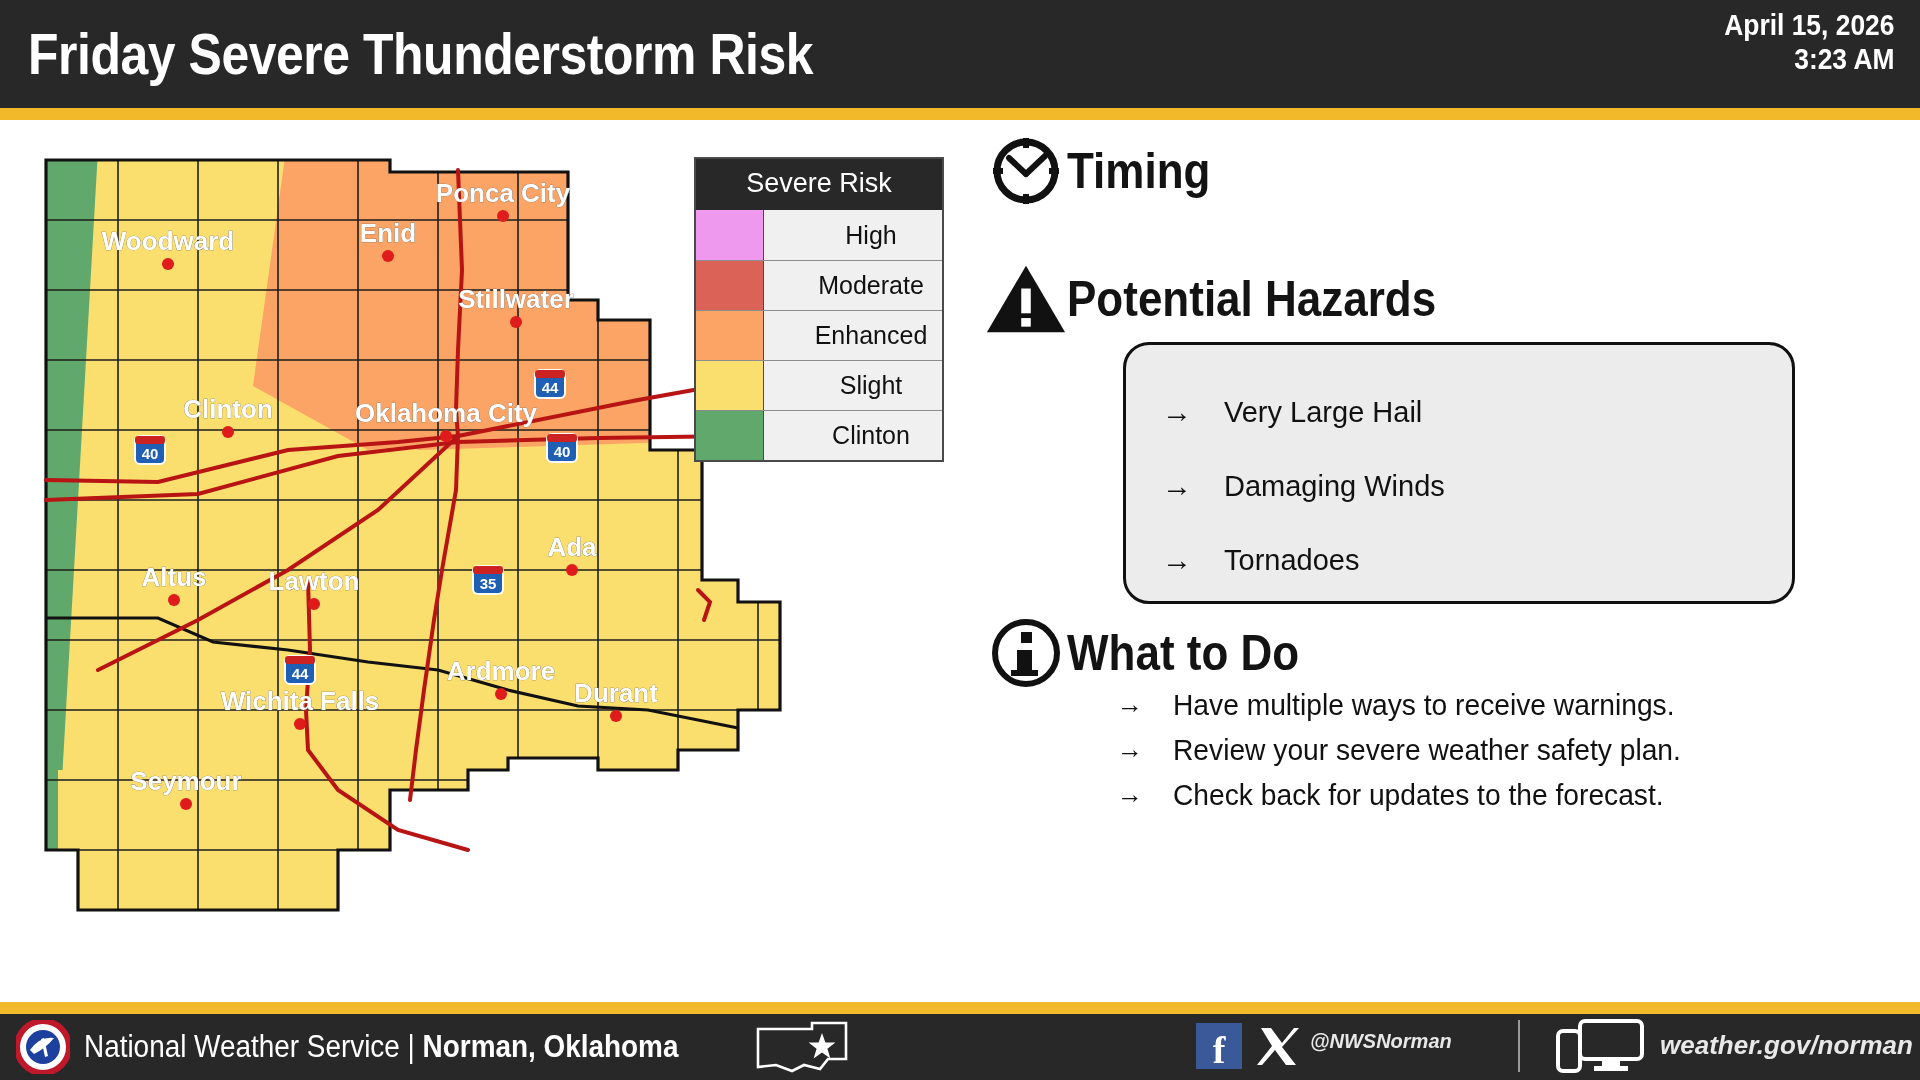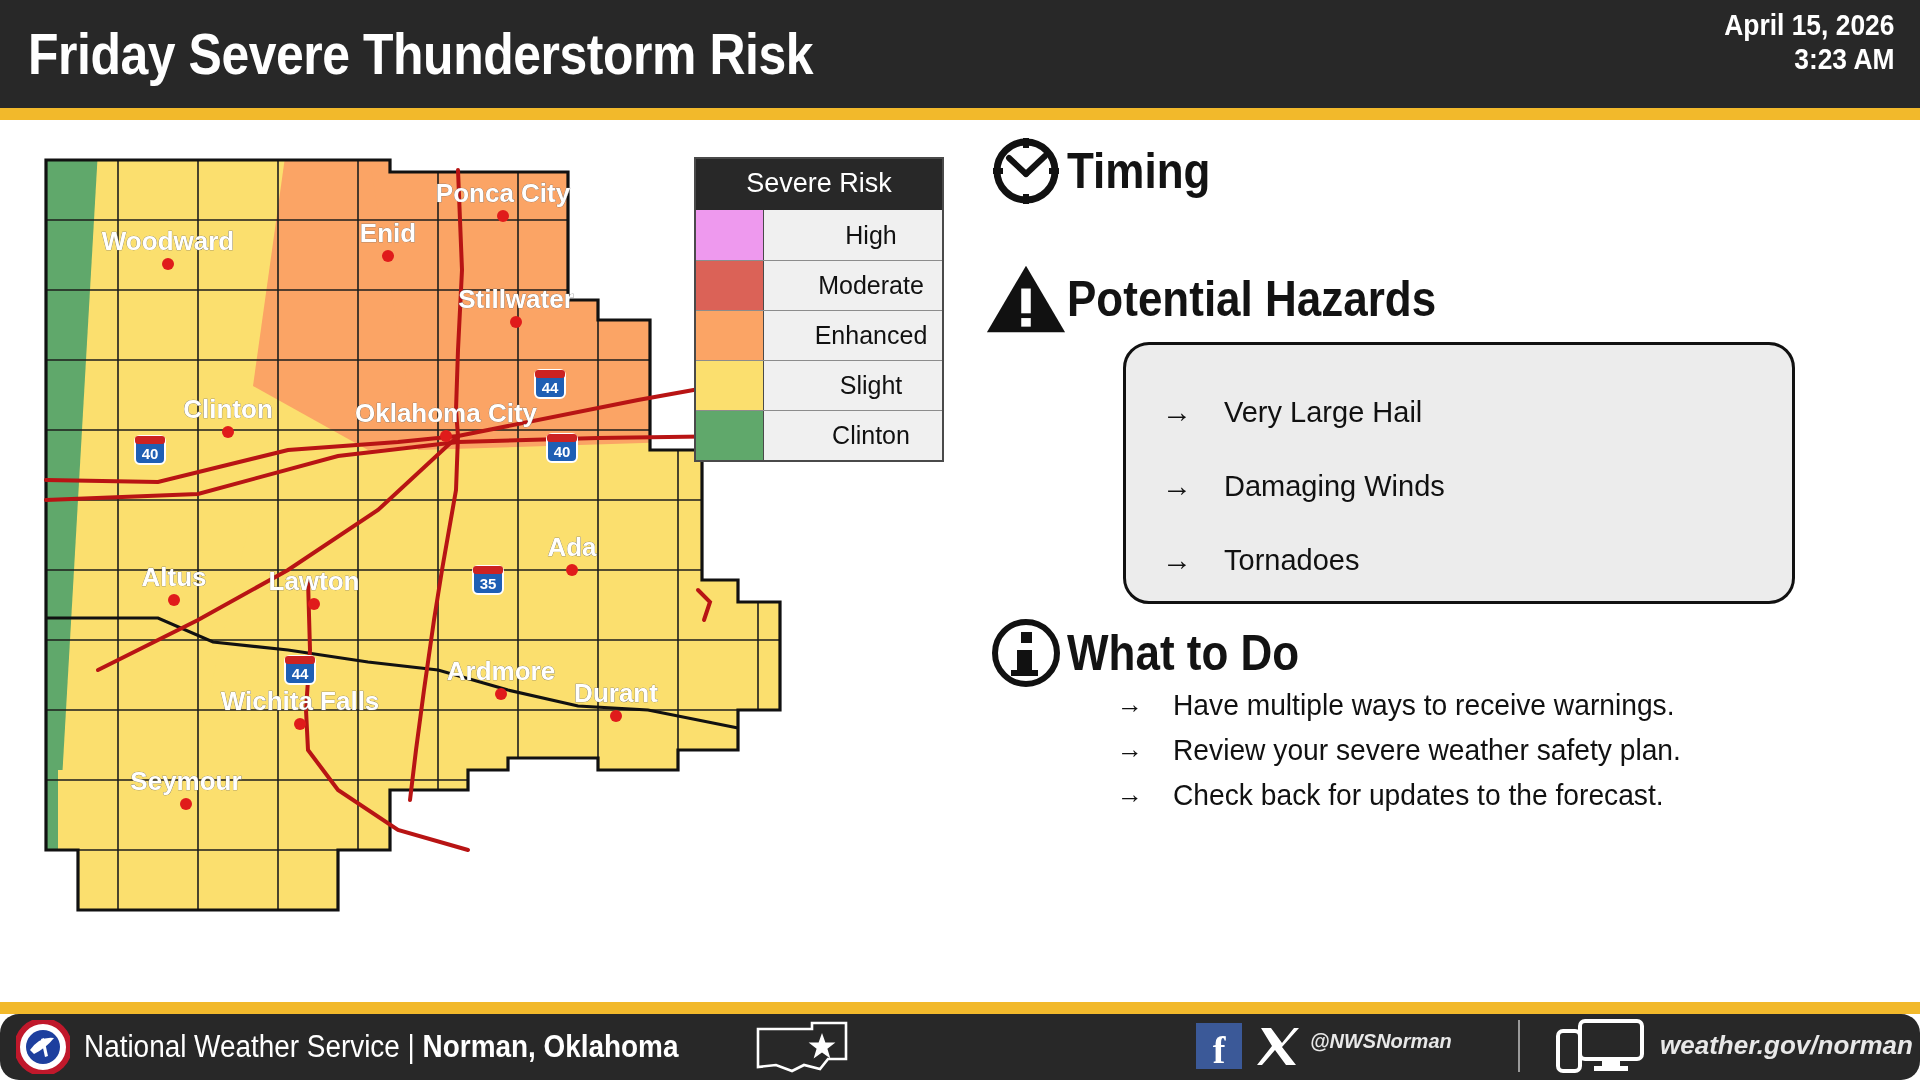--- a/index.html
+++ b/index.html
@@ -65,21 +65,21 @@
   .todo-list { margin-left:132px; margin-top:-12px; }
   .todo-item { display:flex; align-items:center; height:45px; }
   .td-arrow { font-size:26px; font-weight:bold; color:#111; width:56px; flex:0 0 56px; }
   .td-text { font-size:30px; color:#111; white-space:nowrap;
     transform:scaleX(0.94); transform-origin:left center; }
 
   
   .gold-bar-bot { position:absolute; left:0; top:1002px; width:1920px; height:12px;
     background:#f2b92b; }
   .footer { position:absolute; left:0; top:1014px; width:1920px; height:66px;
-    background:#282828; display:flex; align-items:center;border-radius:19px; }
+    background:#282828; display:flex; align-items:center; }
   .nws-logo { margin-left:16px; width:54px; height:54px; flex:0 0 54px; }
   .footer-txt { color:#fff; margin-left:14px; font-size:31px; white-space:nowrap;
     transform:scaleX(0.9); transform-origin:left center; }
   .footer-txt b { font-weight:bold; }
   .ok-shape { margin-left:10px; width:96px; height:52px; flex:0 0 96px; }
   .fb-icon { position:absolute; left:1196px; top:1023px; width:46px; height:46px;
     background:#3b5998; display:flex; align-items:center; justify-content:center; }
   .fb-icon span { color:#fff; font-size:38px; font-weight:bold; line-height:1;
     font-family:"Liberation Serif", serif; margin-bottom:-8px; }
   .x-icon { position:absolute; left:1256px; top:1024px; width:44px; height:44px; }

